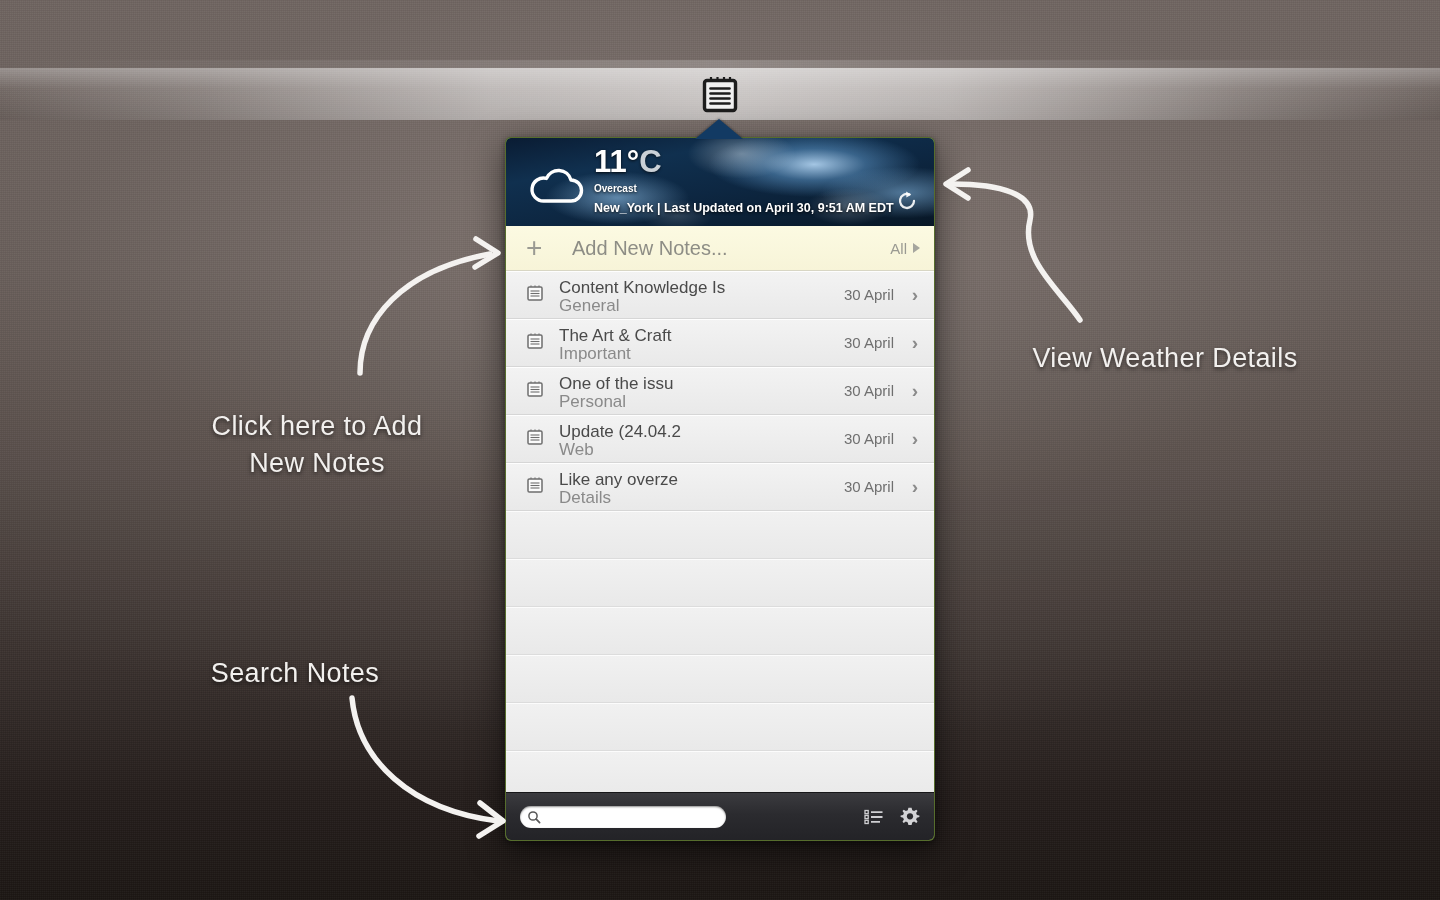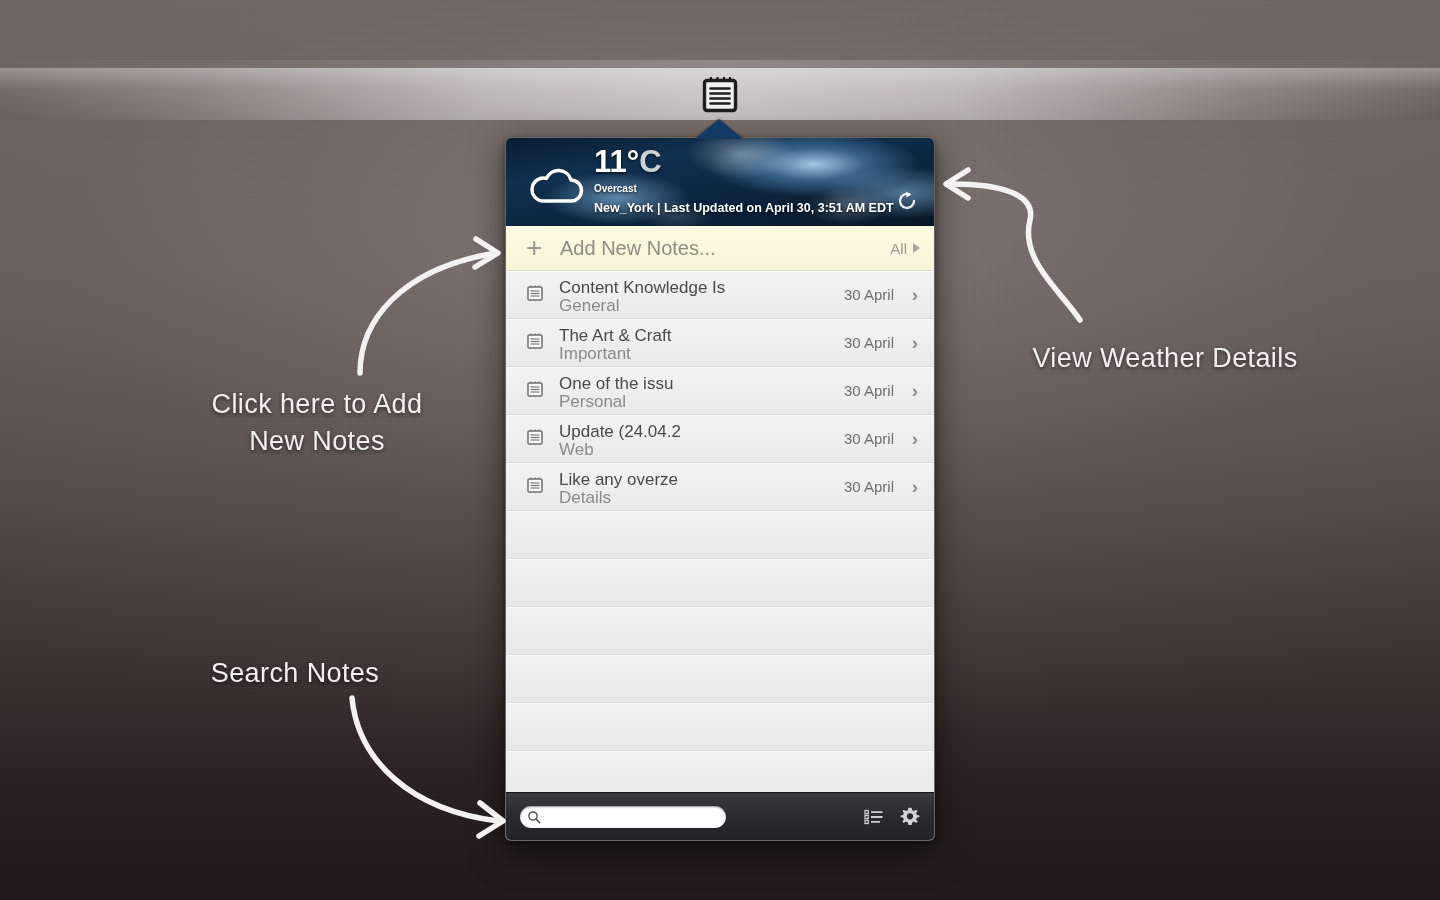--- a/index.html
+++ b/index.html
@@ -36,21 +36,21 @@
   }
   .menu-icon {
     position:absolute; left:695px; top:70px; width:50px; height:48px;
     z-index:6; display:flex; align-items:center; justify-content:center;
   }
 
   
   .panel {
     position:absolute; left:505px; top:137px; width:430px; height:704px;
     border-radius:6px;
-    background:#e5e5e5;
+    background:#bef264;
     box-shadow:0 10px 34px rgba(0,0,0,0.55), 0 2px 6px rgba(0,0,0,0.4);
     overflow:hidden;
     border:1px solid rgba(0,0,0,0.55);
   }
   .pointer {
     position:absolute; left:695px; top:119px; width:0; height:0;
     border-left:24px solid transparent; border-right:24px solid transparent;
     border-bottom:20px solid #123a63;
     z-index:5;
     filter:drop-shadow(0 -1px 1px rgba(0,0,0,0.3));
@@ -82,21 +82,21 @@
 
   
   .addrow {
     position:relative; height:45px; display:flex; align-items:center;
     background:linear-gradient(180deg,#fcfae2 0%, #f7f4d8 100%);
     border-bottom:1px solid #d8d6c4;
     padding:0 14px 0 20px;
     cursor:pointer;
   }
   .plus { width:26px; font-size:28px; color:#9a9a92; line-height:26px; font-weight:300; }
-  .add-label { flex:1; font-size:20px; color:#8d8d85; margin-left:8px; }
+  .add-label { flex:1; font-size:20px; color:#8d8d85; margin-left:20px; }
   .all-label { font-size:15px; color:#9a9a92; margin-right:6px; }
   .all-caret { width:0;height:0;border-top:5px solid transparent;border-bottom:5px solid transparent;border-left:7px solid #a6a69e; }
 
   
   .list { position:relative; height:523px; background:#eeeeee; overflow:hidden; }
   .note {
     position:relative; height:48px; display:flex; align-items:center;
     padding:0 12px 0 20px;
     background:linear-gradient(180deg,#f3f3f3 0%,#e9e9e9 100%);
     border-bottom:1px solid #d6d6d6;
@@ -132,21 +132,21 @@
   .search-input { border:0; outline:0; width:170px; font-size:12px; color:#333; background:transparent; font-family:"Liberation Sans", sans-serif; }
   .tb-right { margin-left:auto; display:flex; align-items:center; gap:16px; }
   .tb-btn { cursor:pointer; display:flex; align-items:center; }
 
   
   .anno {
     position:absolute; color:#f2f0ee; font-size:27px; letter-spacing:0.4px;
     text-shadow:0 2px 4px rgba(0,0,0,0.55); text-align:center; line-height:37px;
     font-weight:400;
   }
-  .anno-add { left:172px; top:386px; width:290px; }
+  .anno-add { left:172px; top:408px; width:290px; }
   .anno-weather { left:1000px; top:340px; width:330px; }
   .anno-search { left:180px; top:655px; width:230px; }
   svg.arrow { position:absolute; overflow:visible; }
 </style>
 </head>
 <body>
 
 <div class="tex"></div>
 
 <div class="menubar-hi"></div>
@@ -177,21 +177,21 @@
     <div class="cloud-icon">
       <svg width="58" height="44" viewBox="0 0 58 44">
         <path d="M16 39 A11.5 11.5 0 1 1 18.5 16.4 A13 13 0 0 1 43 18 A10.5 10.5 0 1 1 43 39 Z" fill="none" stroke="#ffffff" stroke-width="3.4" stroke-linejoin="round"></path>
       </svg>
     </div>
     <div class="w-text">
       <div class="w-temp">
         <span>11°</span><span class="unit">C</span>
       </div>
       <div class="w-cond">Overcast</div>
-      <div class="w-meta">New_York | Last Updated on April 30, 3:51 AM EDT</div>
+      <div class="w-meta">New_York | Last Updated on April 30, 9:51 AM EDT</div>
     </div>
     <div class="refresh-btn">
       <svg width="22" height="22" viewBox="0 0 22 22">
         <path d="M18 11 A7 7 0 1 1 13.4 4.4" fill="none" stroke="#ffffff" stroke-width="2.3" stroke-linecap="round" opacity="0.9"></path>
         <path d="M10.2 1.6 L15.2 4.8 L10.4 7.6 Z" fill="#ffffff" opacity="0.9"></path>
       </svg>
     </div>
   </div>
 
   <div class="addrow">

